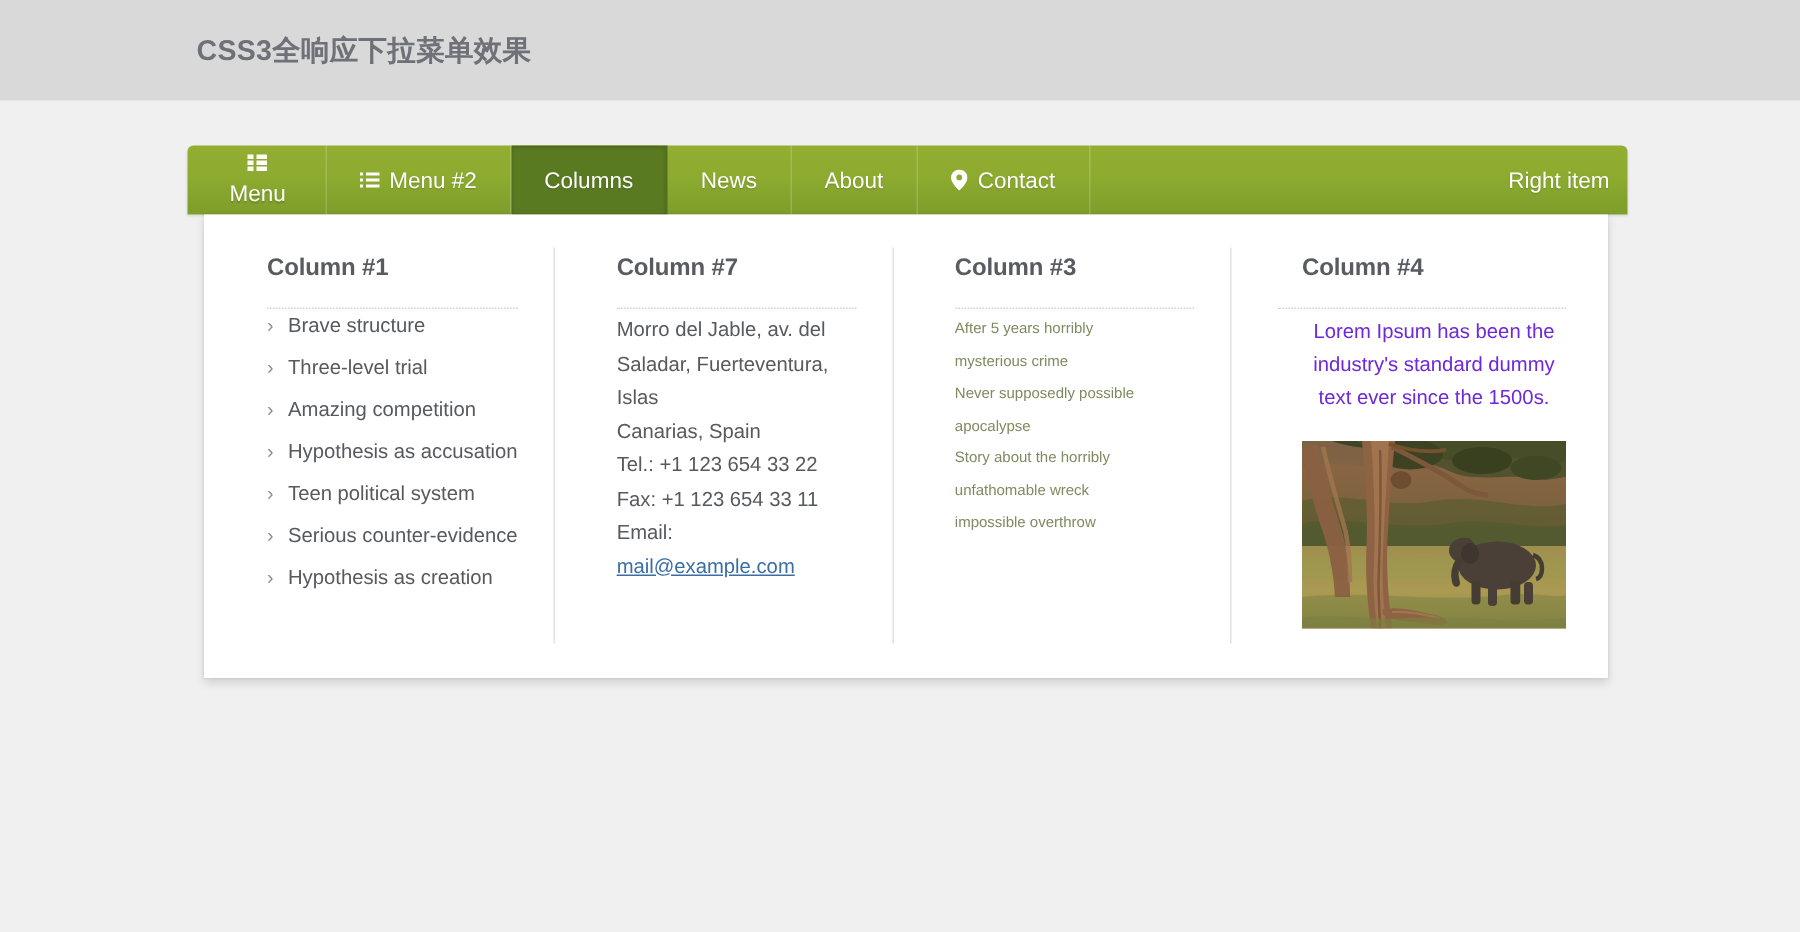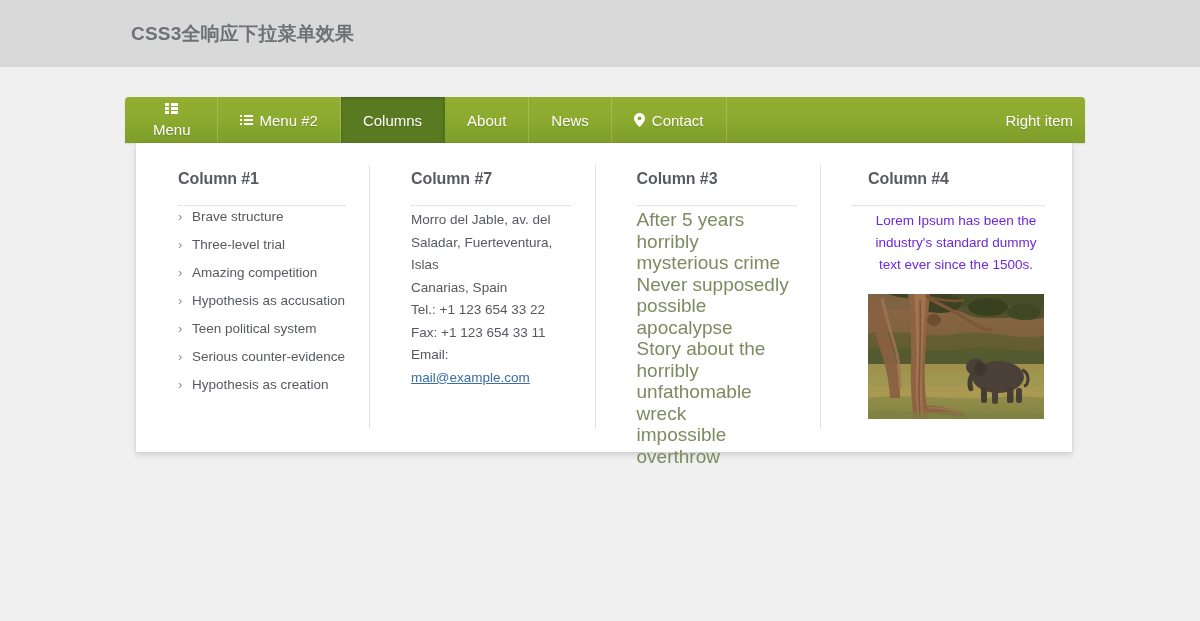--- a/index.html
+++ b/index.html
@@ -159,21 +159,21 @@
   }
   .address .email-link {
     color: #3a6ea5;
     text-decoration: underline;
     cursor: pointer;
   }
 
   
   .soft-list { list-style: none; margin: 12px 0 0 0; padding: 0; }
   .soft-list li {
-    font-size: 19px;
+    font-size: 10px;
     color: #7e8a5f;
     line-height: 21.5px;
     cursor: pointer;
   }
 
   
   .col-4 { padding-left: 48px; padding-right: 28px; }
   .col-4 .col-rule { left: 32px; right: 28px; }
   .promo-text {
     margin: 13px 0 0 0;
@@ -222,25 +222,25 @@
         <i class="l r2"></i>
     </span>
     <span>Menu #2</span>
   </div>
 
   <div class="nav-item active">
     <span>Columns</span>
   </div>
 
   <div class="nav-item">
+    <span>News</span>
+  </div>
+
+  <div class="nav-item">
     <span>About</span>
-  </div>
-
-  <div class="nav-item">
-    <span>News</span>
   </div>
 
   <div class="nav-item">
     <span class="ico ico-pin">
       <svg width="11" height="14" viewBox="0 0 11 14">
         <path d="M5.5 0C2.46 0 0 2.46 0 5.5C0 9.2 5.5 14 5.5 14S11 9.2 11 5.5C11 2.46 8.54 0 5.5 0Z" fill="#ffffff"></path>
         <circle cx="5.5" cy="5.3" r="1.9" fill="#8cab2f"></circle>
       </svg>
     </span>
     <span>Contact</span>

